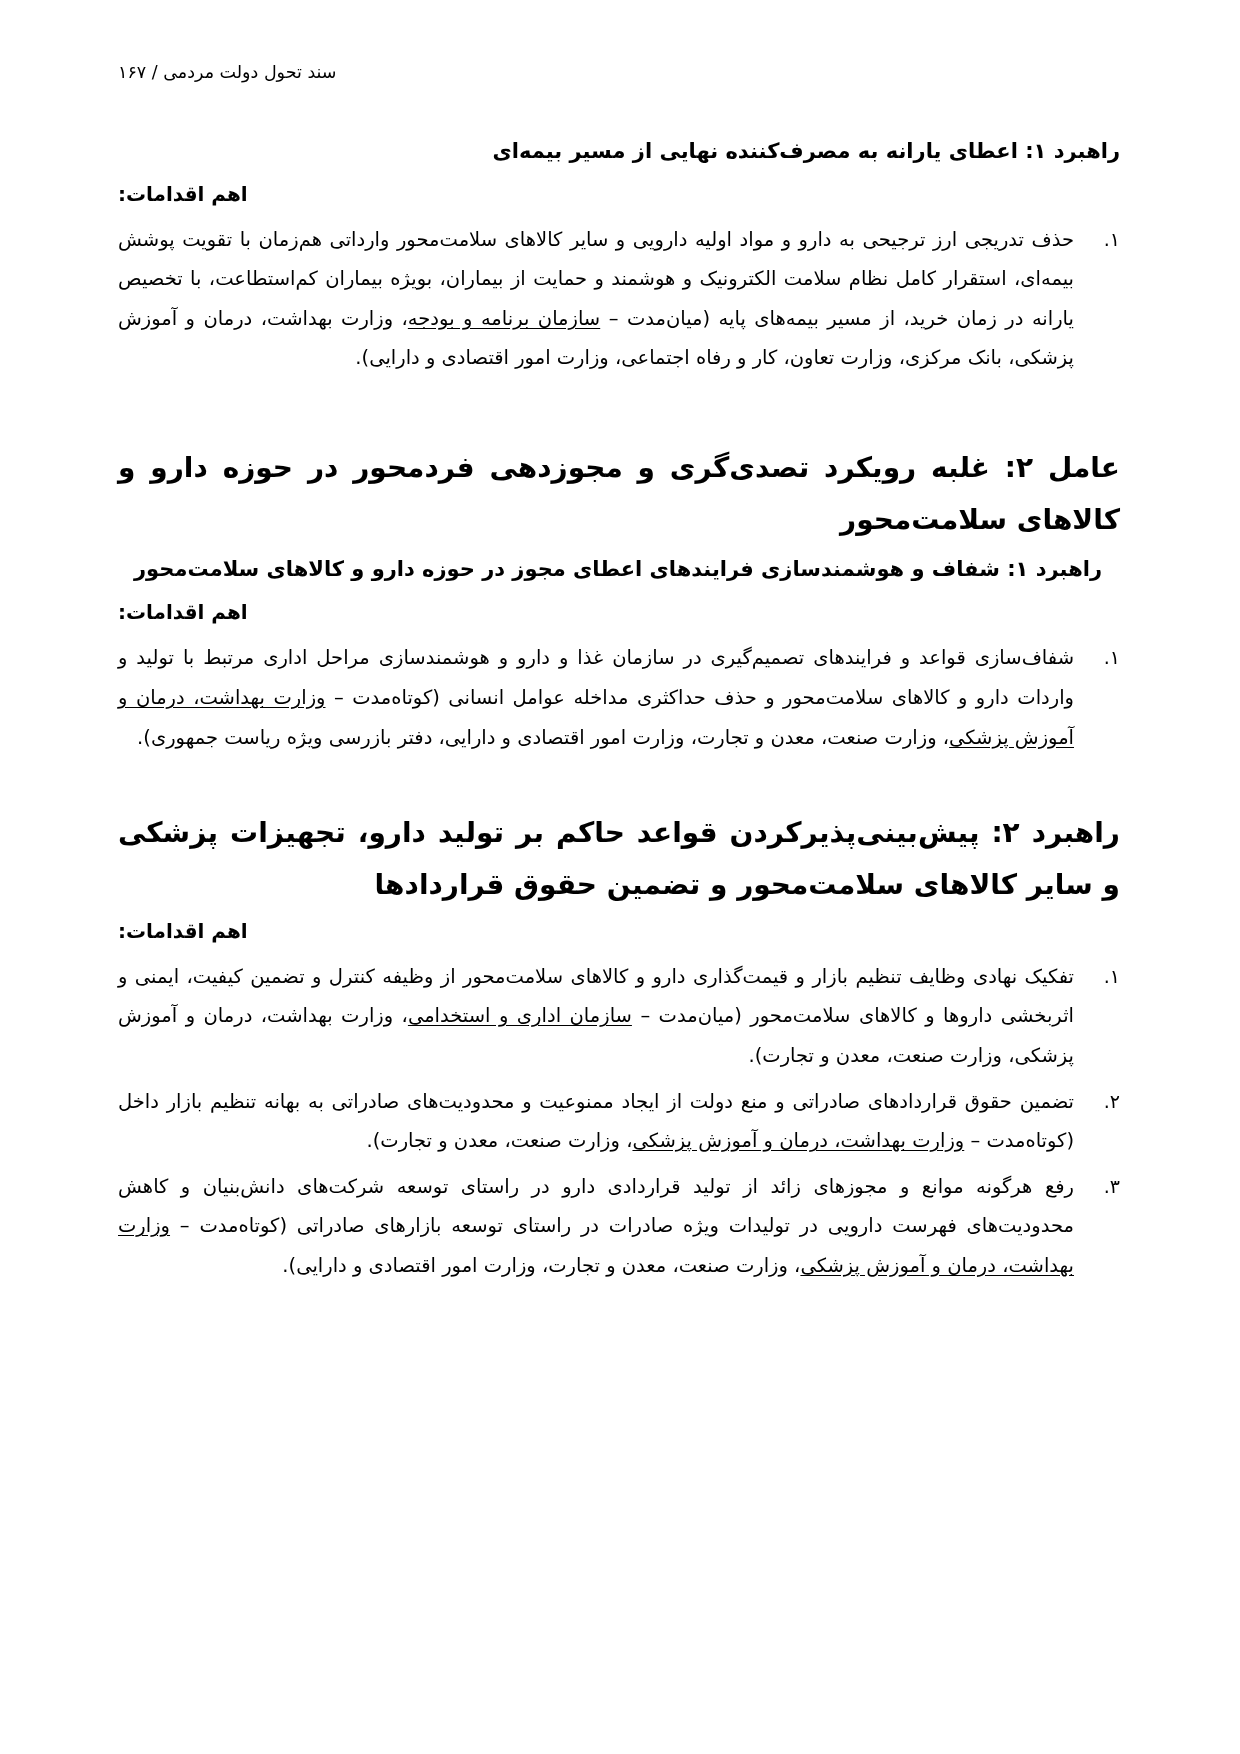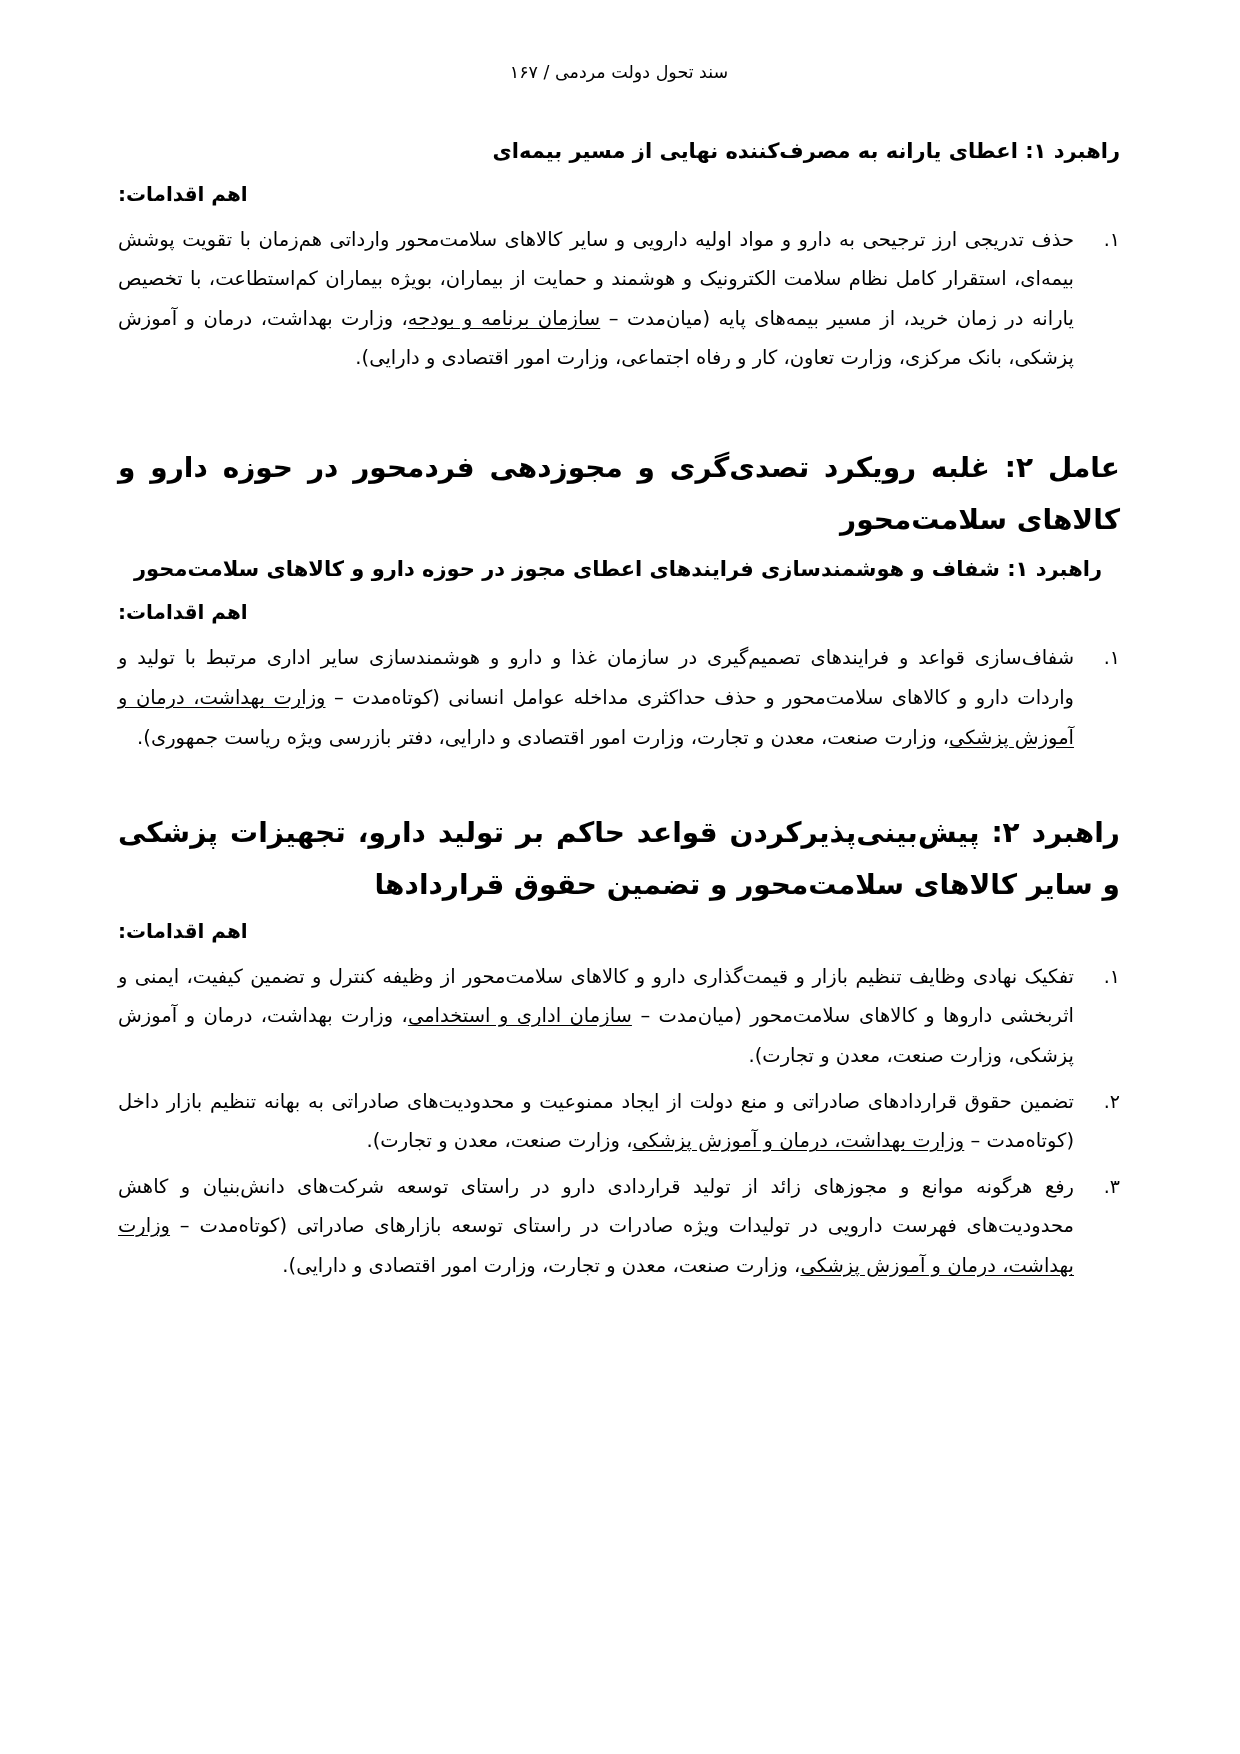--- a/index.html
+++ b/index.html
@@ -18,21 +18,21 @@
   }
   .page {
     box-sizing: border-box;
     width: 1240px;
     height: 1754px;
     padding: 62px 120px 60px 118px;
     position: relative;
   }
   .header {
     font-size: 17.5px;
-    text-align: center;
+    text-align: left;
     margin: 0 0 52px 0;
     letter-spacing: 0.2px;
   }
   .strategy-title {
     font-size: 21px;
     font-weight: bold;
     text-align: right;
     margin: 0 0 12px 0;
     line-height: 1.7;
   }
@@ -109,21 +109,21 @@
 
   <div class="gap-lg"></div>
 
   <div>
     <div class="factor-title sec2-title">عامل ۲: غلبه رویکرد تصدی‌گری و مجوزدهی فردمحور در حوزه دارو و کالاهای سلامت‌محور</div>
     <div class="strategy-title-justified">راهبرد ۱: شفاف و هوشمندسازی فرایندهای اعطای مجوز در حوزه دارو و کالاهای سلامت‌محور</div>
     <div class="actions-label">اهم اقدامات:</div>
     <ol class="items">
       <li>
         <span class="num">۱.</span>
-        <span class="txt"><span>شفاف‌سازی قواعد و فرایندهای تصمیم‌گیری در سازمان غذا و دارو و هوشمندسازی سایر اداری مرتبط با تولید و واردات دارو و کالاهای سلامت‌محور و حذف حداکثری مداخله عوامل انسانی (کوتاه‌مدت – </span><span class="u">وزارت بهداشت، درمان و آموزش پزشکی</span><span>، وزارت صنعت، معدن و تجارت، وزارت امور اقتصادی و دارایی، دفتر بازرسی ویژه ریاست جمهوری).</span></span>
+        <span class="txt"><span>شفاف‌سازی قواعد و فرایندهای تصمیم‌گیری در سازمان غذا و دارو و هوشمندسازی مراحل اداری مرتبط با تولید و واردات دارو و کالاهای سلامت‌محور و حذف حداکثری مداخله عوامل انسانی (کوتاه‌مدت – </span><span class="u">وزارت بهداشت، درمان و آموزش پزشکی</span><span>، وزارت صنعت، معدن و تجارت، وزارت امور اقتصادی و دارایی، دفتر بازرسی ویژه ریاست جمهوری).</span></span>
       </li>
     </ol>
   </div>
 
   <div class="gap-md"></div>
 
   <div>
     <div class="factor-title">راهبرد ۲: پیش‌بینی‌پذیرکردن قواعد حاکم بر تولید دارو، تجهیزات پزشکی و سایر کالاهای سلامت‌محور و تضمین حقوق قراردادها</div>
     <div class="actions-label">اهم اقدامات:</div>
     <ol class="items">

